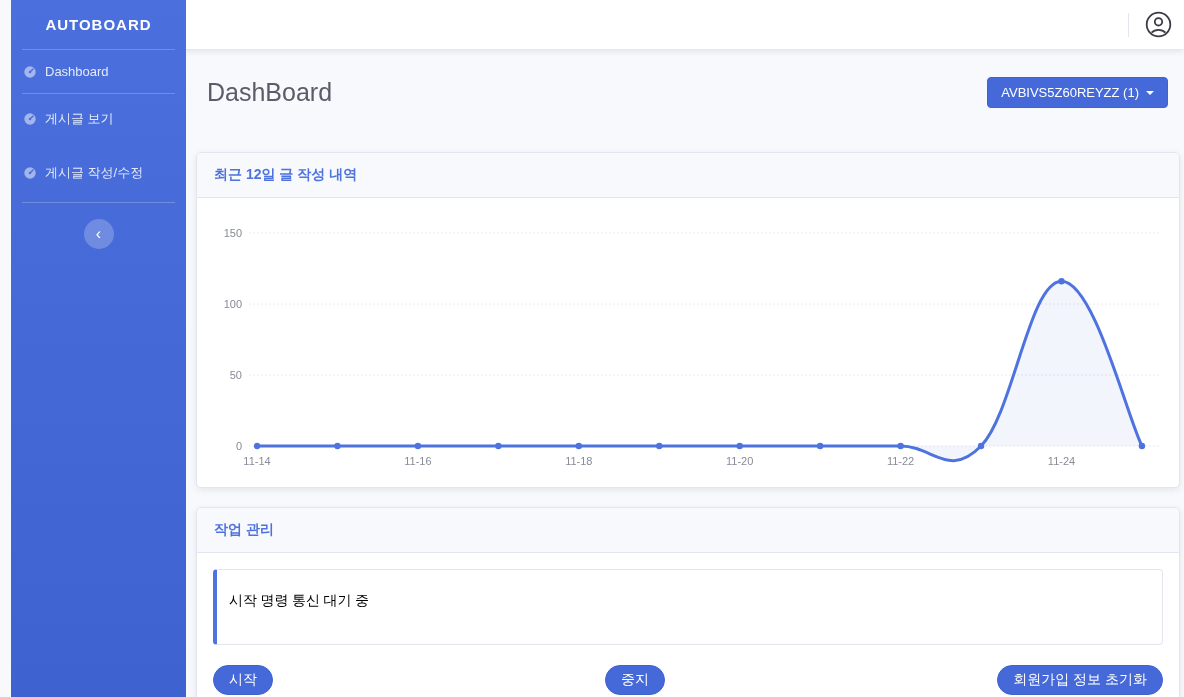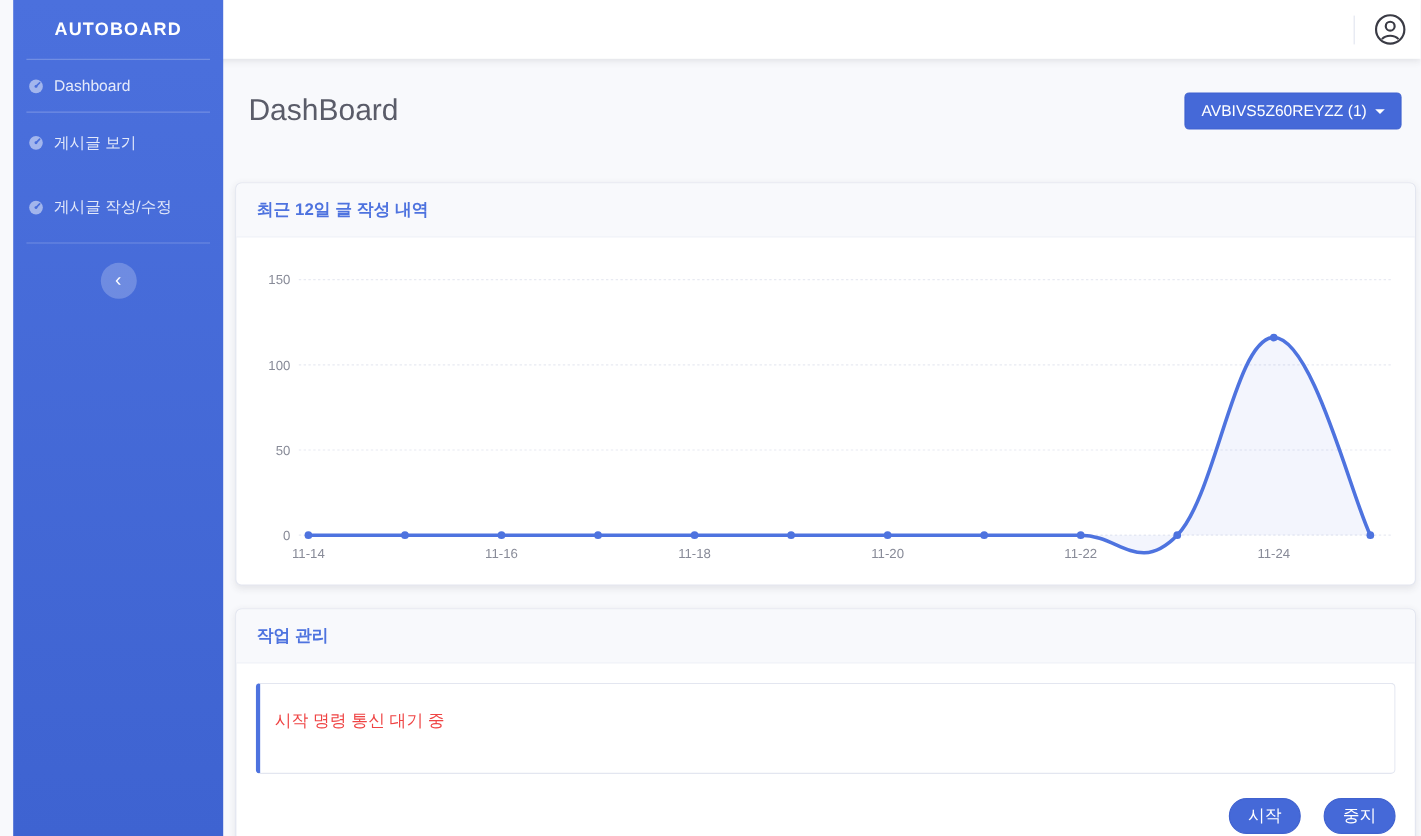--- a/index.html
+++ b/index.html
@@ -74,23 +74,23 @@
     color:#4e73df; font-weight:700; font-size:14px;
   }
   .chart-card { margin-top:44px; }
   .chart-body { position:relative; height:289px; padding:8px 17px 0 18px; }
 
   .job-card { margin-top:19px; height:230px; }
   .job-body { padding:16px; }
   .status-box {
     border:1px solid #e3e6f0; border-left:4px solid #4e73df; border-radius:4px;
     background:#fff; height:76px; padding:22px 12px 0 12px;
-    font-size:14px; color:#ef4444;
-  }
-  .btn-row { display:flex; justify-content:flex-end; gap:19px; margin-top:20px; }
+    font-size:14px; color:#000000;font-family:Liberation Serif, serif;
+  }
+  .btn-row { display:flex; justify-content:space-between; gap:19px; margin-top:20px; }
   .pill-btn {
     background:#4569d8; color:#fff; border:1px solid #4062cf; border-radius:30px;
     font-size:14px; padding:5px 15px; height:30px; cursor:pointer;
     font-family:"Liberation Sans", sans-serif;
   }
 </style>
 </head>
 <body>
 
 <nav class="sidebar">
@@ -193,17 +193,18 @@
 
   <section class="card job-card">
     <div class="card-header">작업 관리</div>
     <div class="job-body">
       <div class="status-box">
         <span>시작 명령 통신 대기 중</span>
       </div>
       <div class="btn-row">
         <button class="pill-btn">시작</button>
         <button class="pill-btn">중지</button>
+        <button class="pill-btn">회원가입 정보 초기화</button>
       </div>
     </div>
   </section>
 
 </main>
 
 </body></html>

